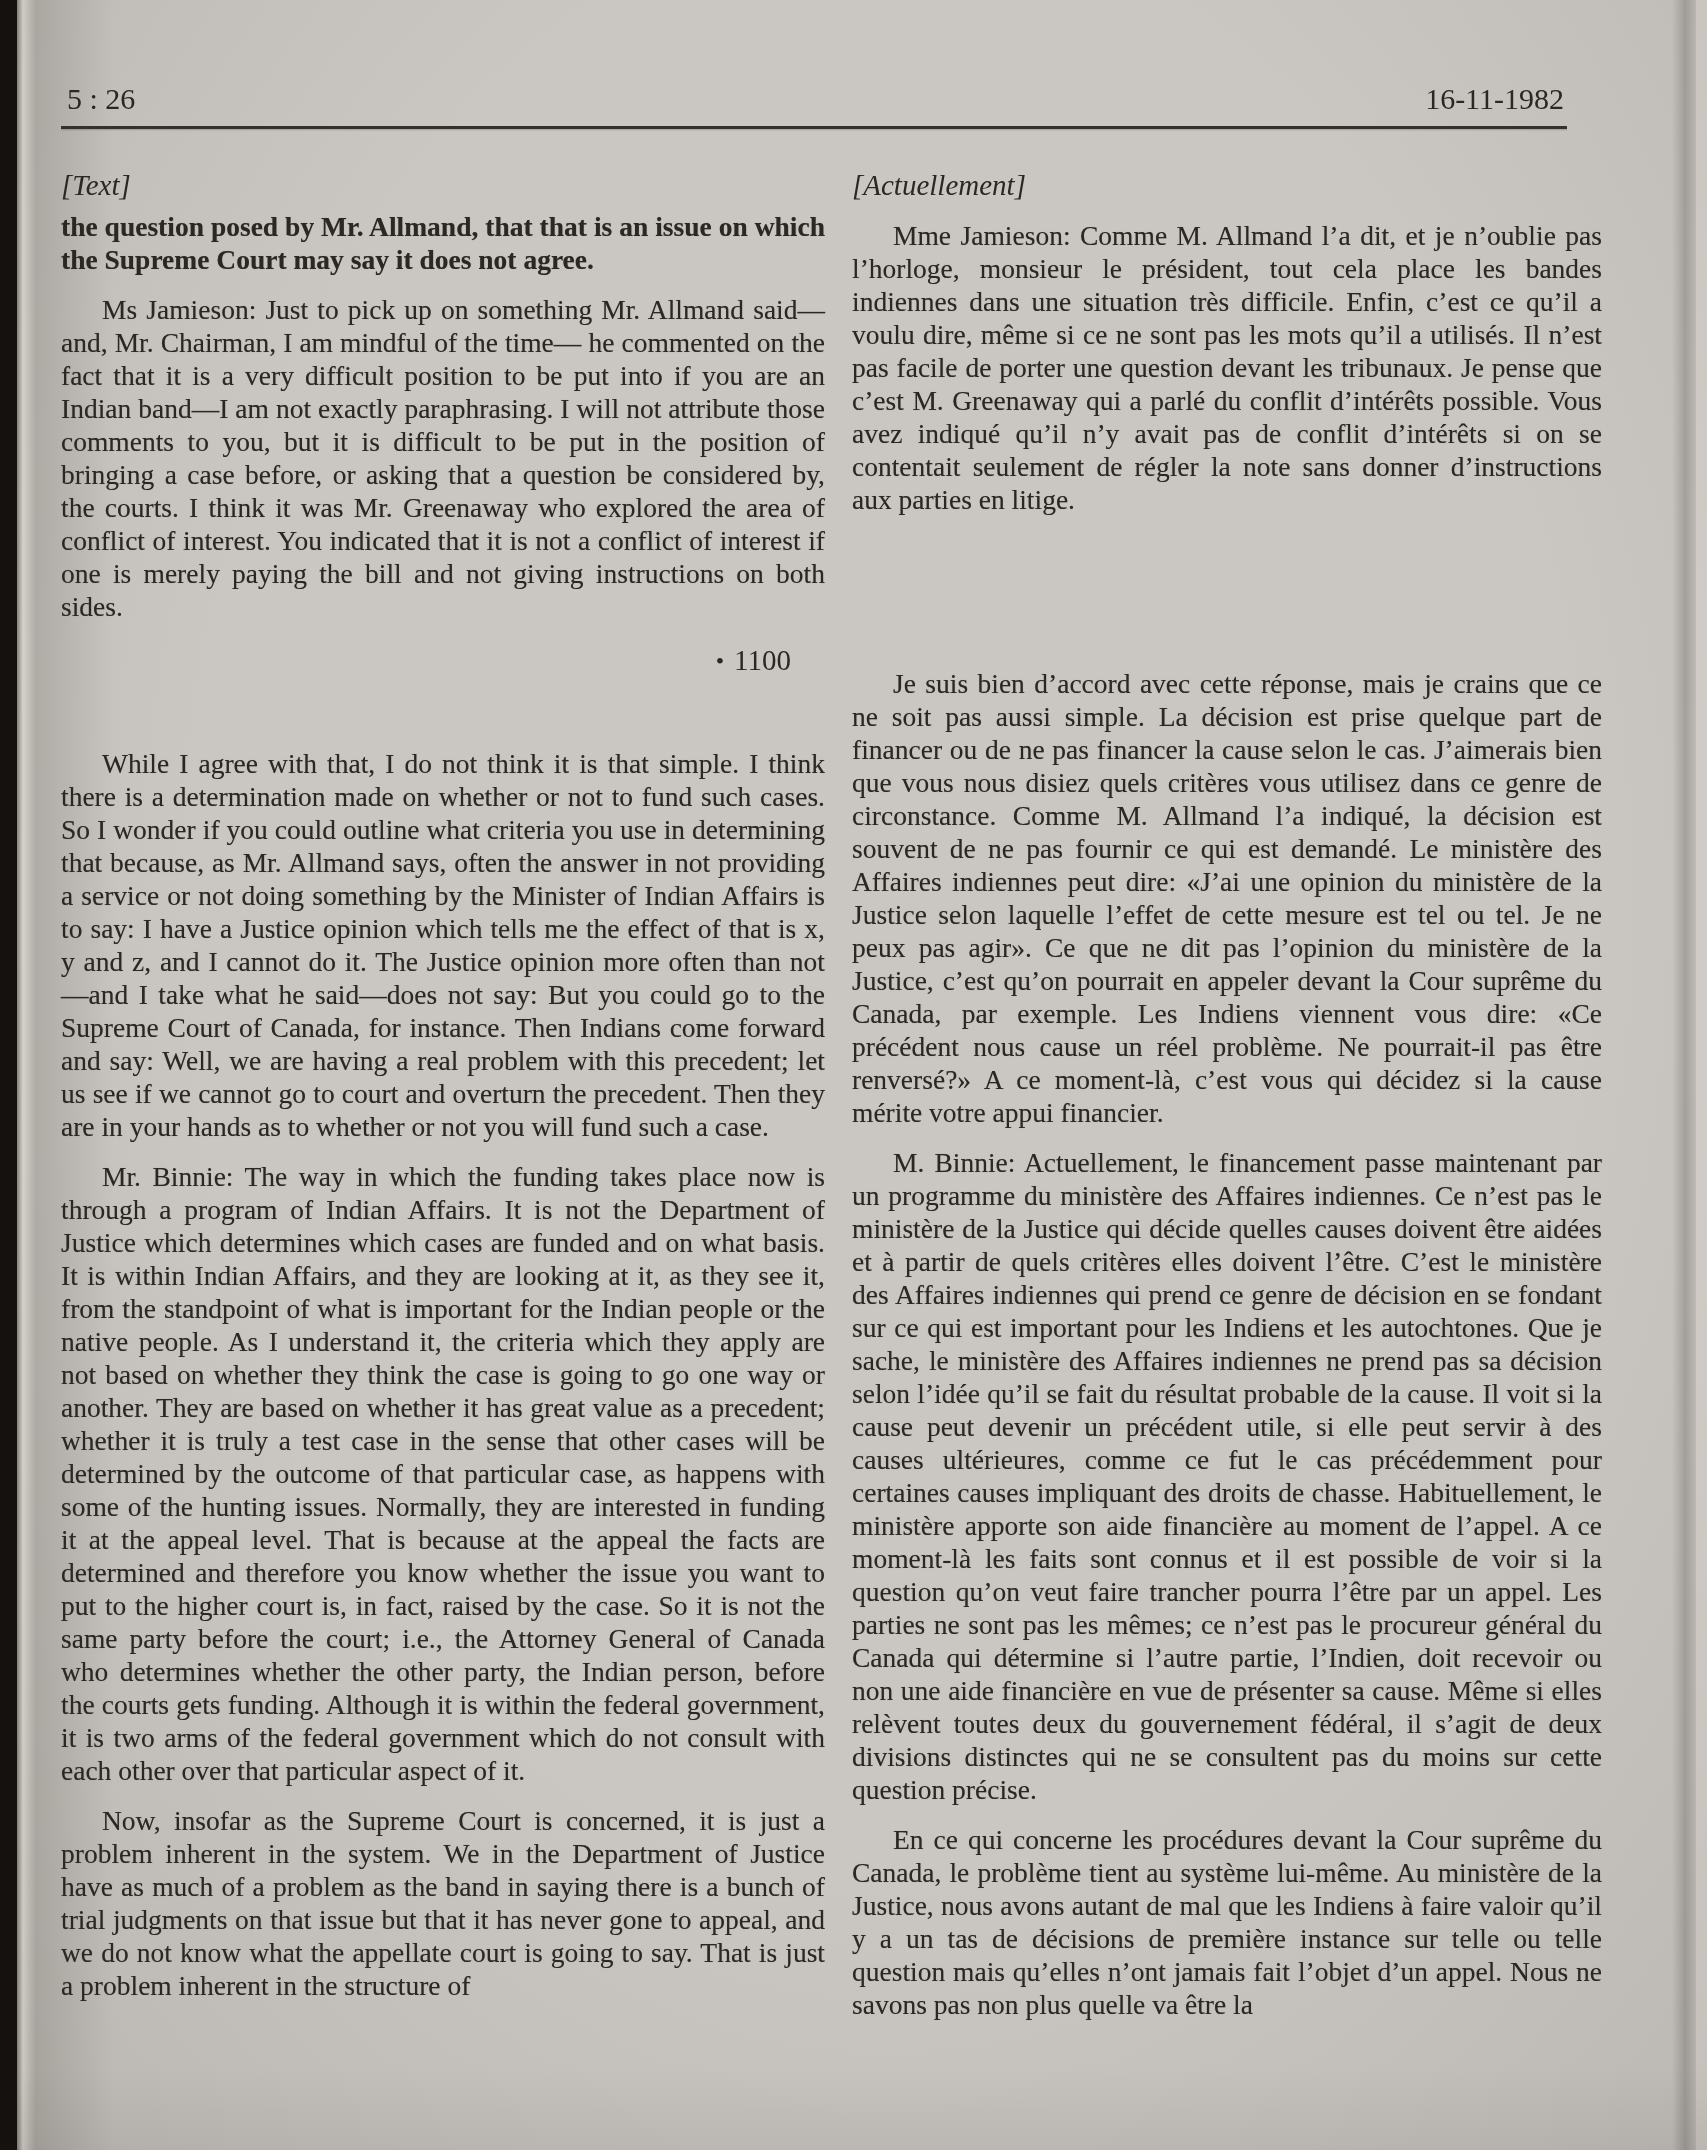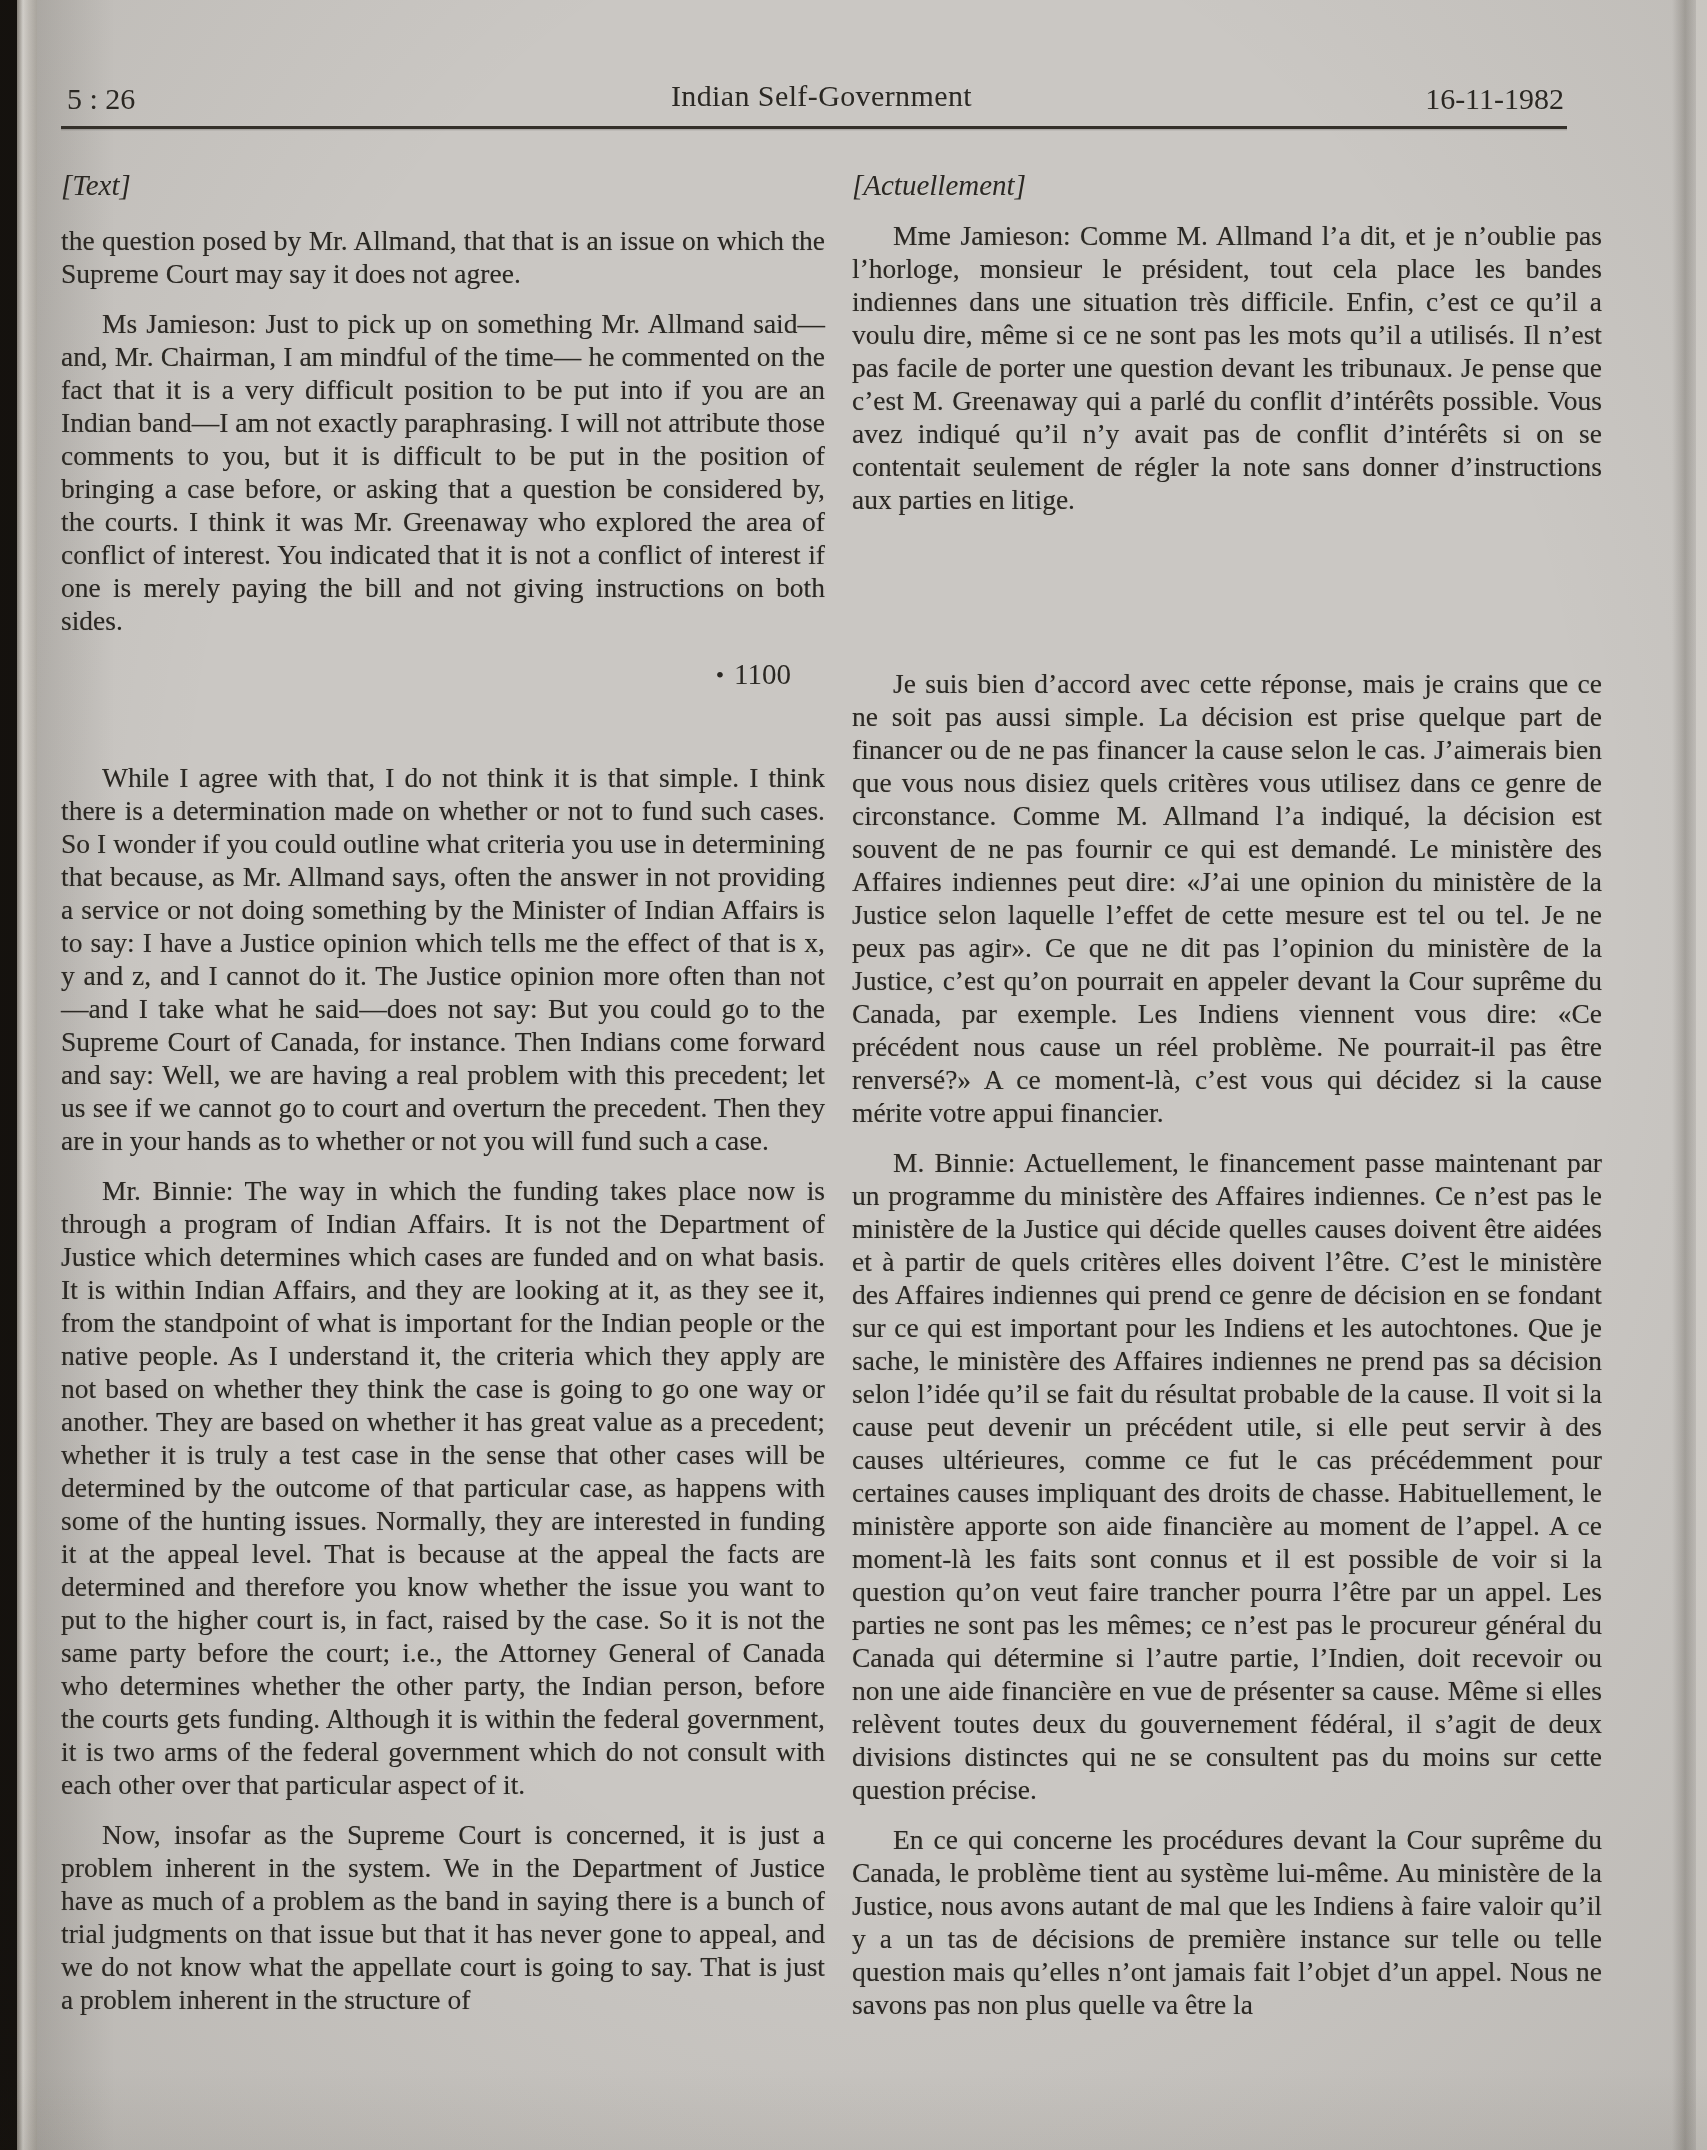--- a/index.html
+++ b/index.html
@@ -32,41 +32,40 @@
   .header-rule{position:absolute;left:61px;right:140px;top:126px;height:2.8px;background:#34302a;
     box-shadow:0 1.4px 0 rgba(0,0,0,.15);}
 
   
   .col{position:absolute;top:169px;}
   .col-left{left:61px;width:764px;}
   .col-right{left:852px;width:750px;}
   .section-label{font-style:italic;font-size:29px;line-height:33px;margin:0 0 5.6px 0;}
   p.para{margin:17px 0 0 0;font-size:27.5px;line-height:33px;text-align:justify;text-indent:41px;
     text-shadow:0 0 0.7px rgba(30,25,15,.35);}
-  p.para.no-indent{text-indent:0;margin-top:22px;}
+  p.para.no-indent{text-indent:0;margin-top:8px;font-weight:bold;}
   p.para strong{font-weight:normal;}
   .timestamp-marker{margin:21px 0 69px 0;text-align:right;padding-right:34px;font-size:29px;line-height:33px;font-family:Liberation Serif, serif;}
   .timestamp-marker .dot{font-size:24px;vertical-align:1.4px;letter-spacing:10px;}
   .fr-gap{height:134px;}
 </style>
 </head>
 <body>
 
 <div class="page">
 
   <div class="scan-gutter"></div>
   <div class="page-stack-edge"></div>
   <div class="shade-left"></div>
   <div class="shade-right-band"></div>
   <div class="shade-right-edge"></div>
   <div class="shade-bottom"></div>
   <div class="vignette"></div>
 
   <div class="header-pageno">5 : 26</div>
-  <div class="header-title">Indian Self-Government</div>
   <div class="header-date">16-11-1982</div>
   <div class="header-rule"></div>
 
   <div class="col col-left">
     <div class="section-label">[Text]</div>
     <div id="left-before">
         <p class="para no-indent"><span>the question posed by Mr. Allmand, that that is an issue on which the Supreme Court may say it does not agree.</span></p>
         <p class="para"><strong>Ms Jamieson:</strong> <span>Just to pick up on something Mr. Allmand said—and, Mr. Chairman, I am mindful of the time— he commented on the fact that it is a very difficult position to be put into if you are an Indian band—I am not exactly paraphrasing. I will not attribute those comments to you, but it is difficult to be put in the position of bringing a case before, or asking that a question be considered by, the courts. I think it was Mr. Greenaway who explored the area of conflict of interest. You indicated that it is not a conflict of interest if one is merely paying the bill and not giving instructions on both sides.</span></p>
       </div>
     <div class="timestamp-marker"><span class="dot">•</span><span>1100</span></div>

